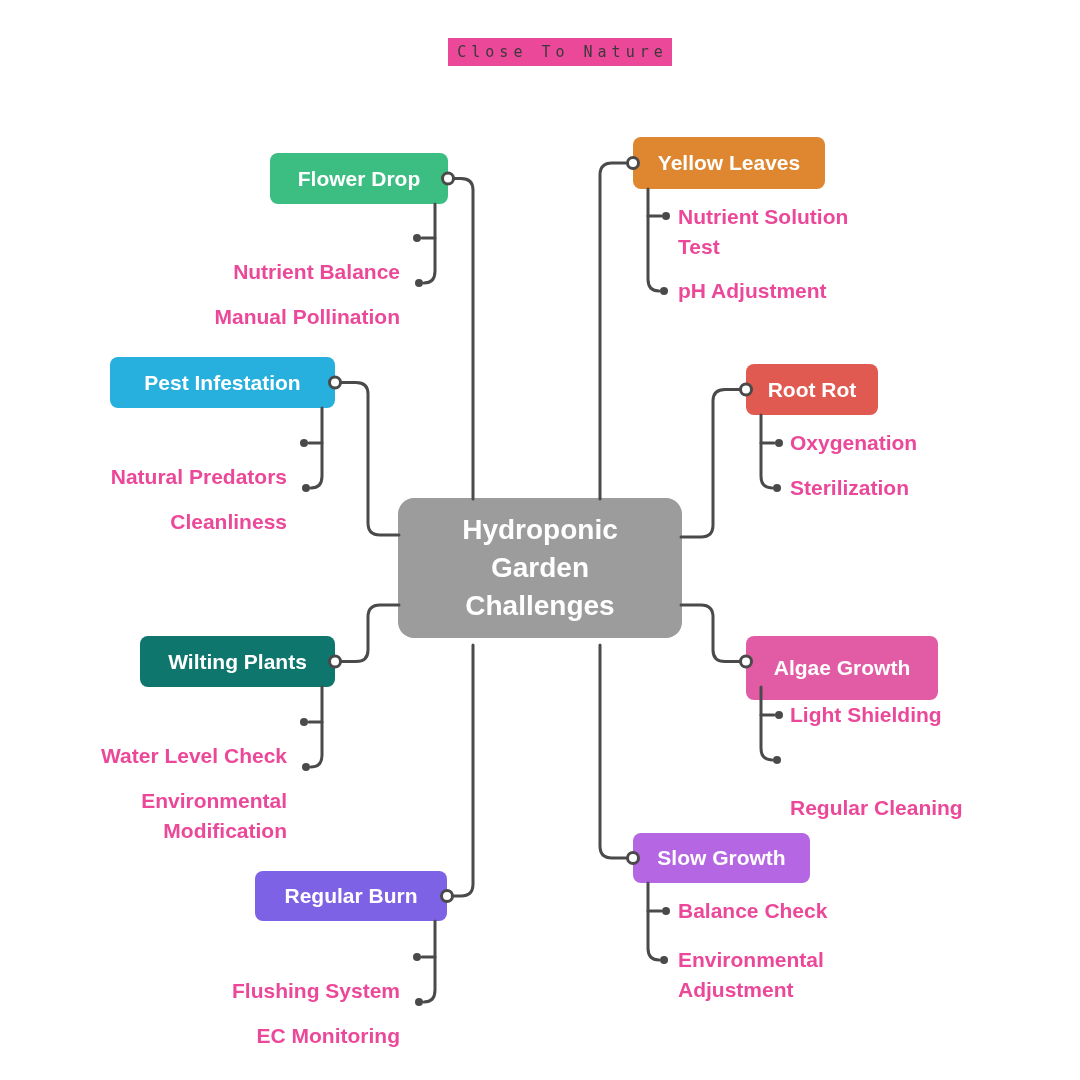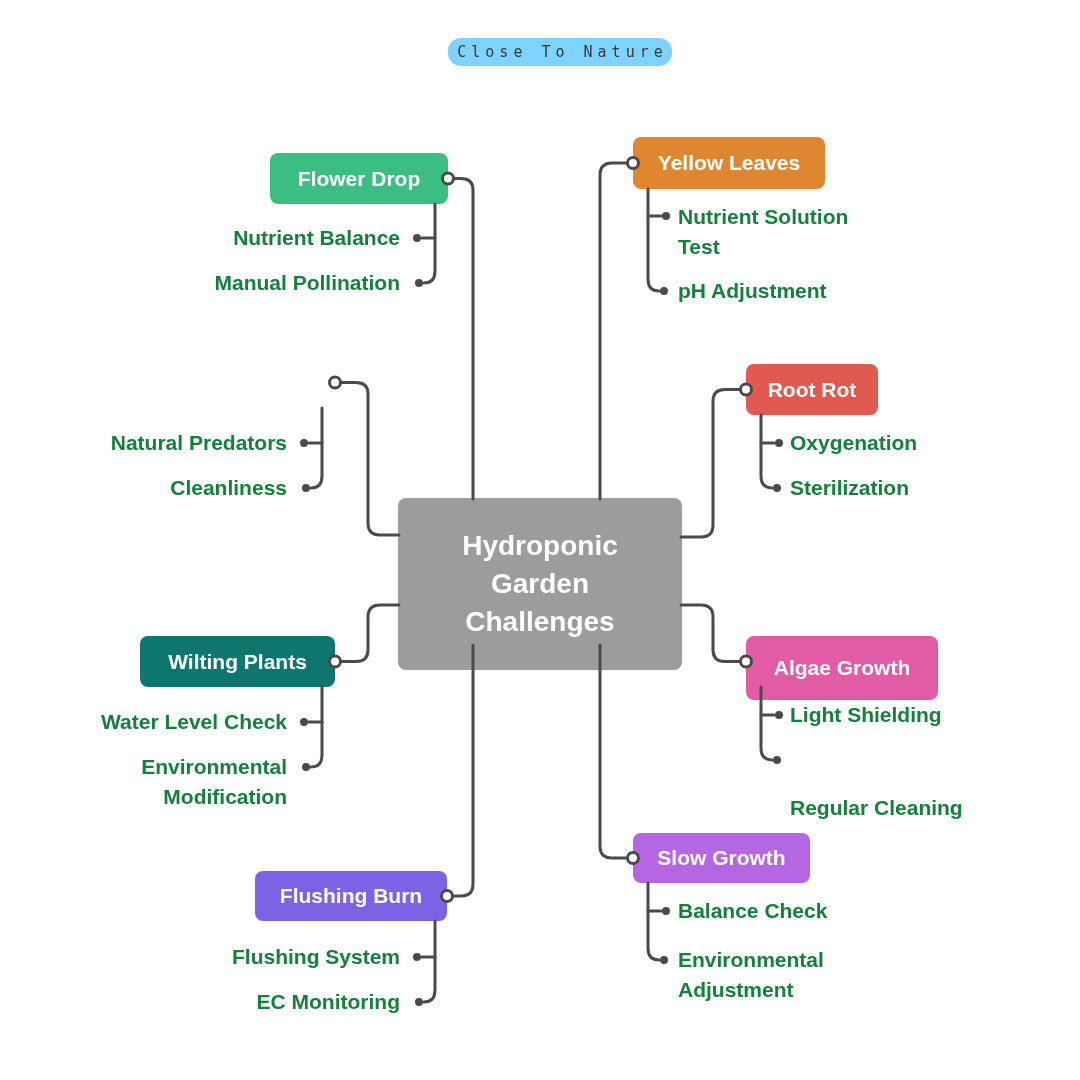--- a/index.html
+++ b/index.html
@@ -26,41 +26,41 @@
     position: absolute;
     border-radius: 8px;
     display: flex; align-items: center; justify-content: center;
     color: #ffffff;
     font-weight: bold;
     font-size: 21px;
     z-index: 2;
   }
   .center-node {
     position: absolute;
-    left: 398px; top: 498px; width: 284px; height: 172px;
-    border-radius: 8px;
+    left: 398px; top: 498px; width: 284px; height: 140px;
+    border-radius: 16px;
     display: flex; align-items: center; justify-content: center;
     text-align: center;
     color: #ffffff;
     font-weight: bold;
     font-size: 28px;
     line-height: 38px;
     white-space: pre-line;
     z-index: 2;
   }
   .child {
     position: absolute;
     font-weight: bold;
     font-size: 21px;
     line-height: 30px;
-    color: #15803d;
+    color: #ec4899;
     white-space: pre-line;
     z-index: 2;
   }
-  .child.r { text-align: right; }
+  .child.r { text-align: right; margin-top: 34px; }
   .child.l { text-align: left; }
   svg.wires {
     position: absolute;
     left: 0; top: 0;
     z-index: 3;
     pointer-events: none;
   }
   svg.wires path {
     fill: none;
     stroke: #4a4a4a;
@@ -68,38 +68,39 @@
     stroke-linecap: round;
   }
   svg.wires circle.dot { fill: #4a4a4a; stroke: none; }
   svg.wires circle.ring { fill: #ffffff; stroke: #4a4a4a; stroke-width: 3; }
 </style>
 </head>
 <body>
 
 <div class="canvas">
 
-  <div class="header-badge" style="background-color: #7dd3fc; border-radius: 13px;">Close To Nature</div>
+  <div class="header-badge" style="background-color: #ec4899;">Close To Nature</div>
 
   <div class="center-node" style="background-color: rgb(156, 156, 156);">Hydroponic
 Garden
 Challenges</div>
 
   <div class="bnode" style="left: 270px; top: 153px; width: 178px; height: 51px; background-color: rgb(60, 190, 131);">Flower Drop</div>
 
   <div class="bnode" style="left: 633px; top: 137px; width: 192px; height: 52px; background-color: rgb(222, 135, 48);">Yellow Leaves</div>
 
+  <div class="bnode" style="left: 110px; top: 357px; width: 225px; height: 51px; background-color: rgb(39, 175, 222);">Pest Infestation</div>
 
   <div class="bnode" style="left: 746px; top: 364px; width: 132px; height: 51px; background-color: rgb(224, 90, 82);">Root Rot</div>
 
   <div class="bnode" style="left: 140px; top: 636px; width: 195px; height: 51px; background-color: #0f766e;">Wilting Plants</div>
 
   <div class="bnode" style="left: 746px; top: 636px; width: 192px; height: 64px; background-color: rgb(226, 92, 165);">Algae Growth</div>
 
-  <div class="bnode" style="left: 255px; top: 871px; width: 192px; height: 50px; background-color: rgb(126, 98, 230);">Flushing Burn</div>
+  <div class="bnode" style="left: 255px; top: 871px; width: 192px; height: 50px; background-color: rgb(126, 98, 230);">Regular Burn</div>
 
   <div class="bnode" style="left: 633px; top: 833px; width: 177px; height: 50px; background-color: rgb(181, 102, 226);">Slow Growth</div>
 
   <div class="child r" style="right:680px; top:223px;">Nutrient Balance</div>
   <div class="child r" style="right:680px; top:268px;">Manual Pollination</div>
 
   <div class="child l" style="left:678px; top:202px;">Nutrient Solution
 Test</div>
   <div class="child l" style="left:678px; top:276px;">pH Adjustment</div>
 

